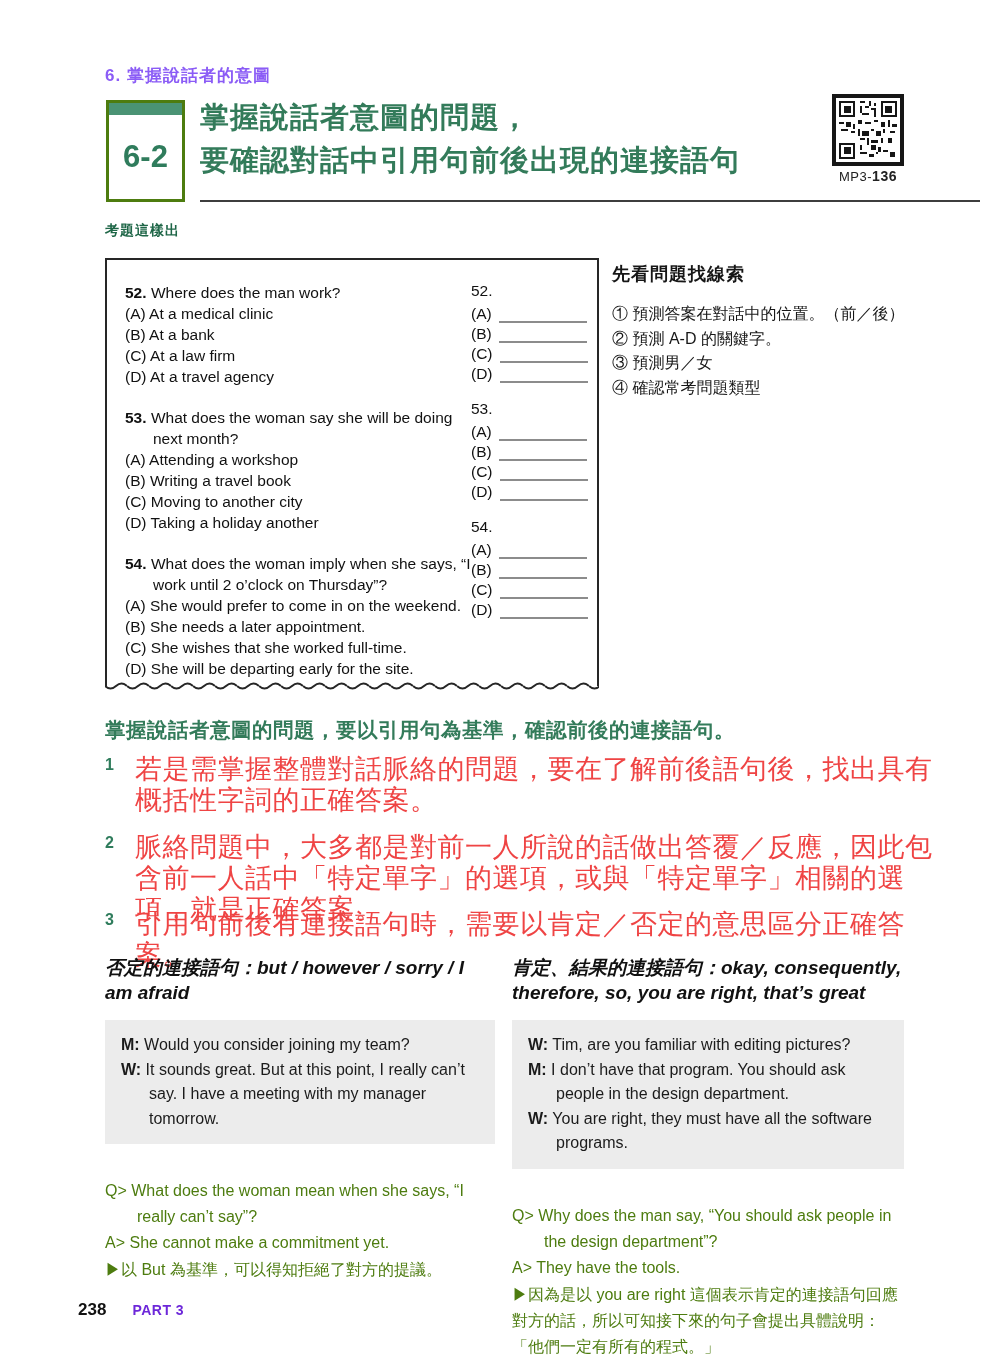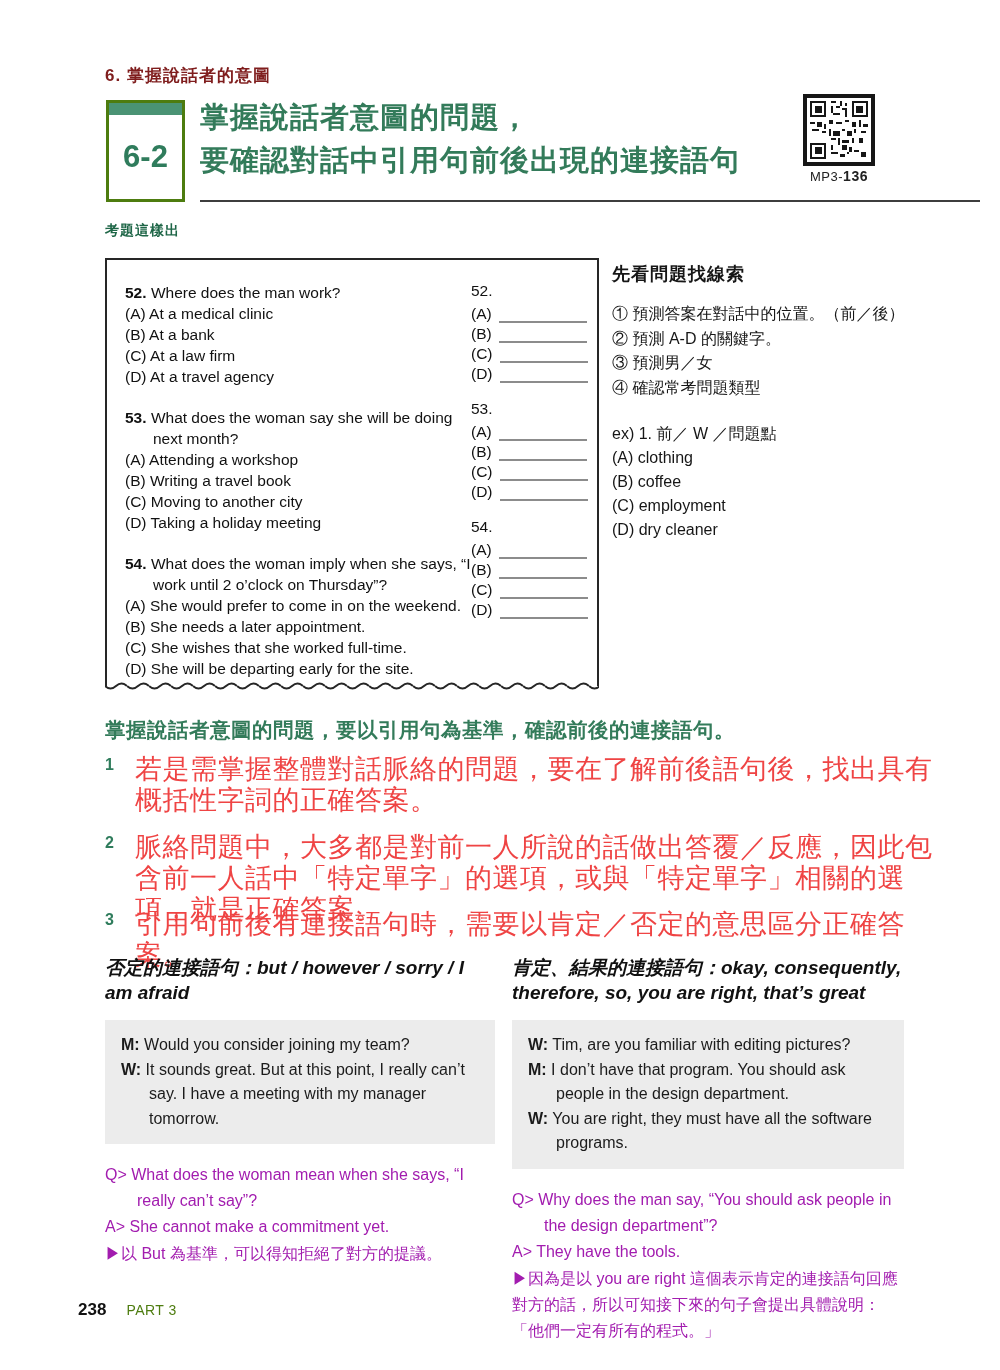--- a/index.html
+++ b/index.html
@@ -9,21 +9,21 @@
     font-family: "Liberation Sans", sans-serif;
     color: #1c1c1c;
     position: relative;
     overflow: hidden;
   }
   .page { position: absolute; inset: 0; background: #fff; }
 
   
   .section-header {
     position: absolute; left: 105px; top: 64px;
-    font-size: 17px; font-weight: bold; color: #7f1d1d;
+    font-size: 17px; font-weight: bold; color: #8b5cf6;
     letter-spacing: 1px;
   }
   .unit-badge {
     position: absolute; left: 106px; top: 100px;
     width: 79px; height: 102px;
     border: 3px solid #4d7c0f; background: #fff;
   }
   .unit-badge .strip {
     height: 12px; background: #4a9374; width: 100%;
   }
@@ -34,21 +34,21 @@
   .page-title {
     position: absolute; left: 200px; top: 96px;
     font-size: 29px; font-weight: bold; color: #337b5a;
     line-height: 43px; letter-spacing: 1px;
   }
   .title-rule {
     position: absolute; left: 200px; top: 200px; width: 780px;
     border-top: 2px solid #3d3d3d;
   }
   
-  .qr-wrap { position: absolute; left: 802px; top: 94px; width: 74px; text-align: center; }
+  .qr-wrap { position: absolute; left: 831px; top: 94px; width: 74px; text-align: center; }
   .qr-box {
     width: 72px; height: 72px; border: 4px solid #161616;
     background: #fff; padding: 3px; display: inline-block;
   }
   .qr-label { font-size: 13px; color: #222; margin-top: 2px; letter-spacing: 0.5px; }
   .qr-label b { font-size: 14px; }
 
   
   .exam-heading {
     position: absolute; left: 105px; top: 222px;
@@ -100,28 +100,28 @@
   .col { position: absolute; top: 955px; }
   .col-left  { left: 105px; width: 390px; }
   .col-right { left: 512px; width: 392px; }
   .col-heading { font-size: 19px; font-weight: bold; color: #111; line-height: 25px; font-style: italic; }
   .dialogue-box {
     margin-top: 15px; background: #ececec;
     padding: 13px 6px 13px 16px;
     font-size: 16px; line-height: 24.5px; color: #1b1b1b;
   }
   .dlg-line { padding-left: 28px; text-indent: -28px; }
-  .qa { margin-top: 18px; font-size: 16px; line-height: 26px; color: #a21caf; }
+  .qa { margin-top: 34px; font-size: 16px; line-height: 26px; color: #4d7c0f; }
   .qa-q { padding-left: 32px; text-indent: -32px; }
   .qa-note { margin-top: 1px; }
 
   
   .footer { position: absolute; left: 78px; top: 1300px; display: flex; align-items: baseline; }
   .footer .pg { font-size: 17px; font-weight: bold; color: #111; }
-  .footer .pt { font-size: 14px; font-weight: normal; color: #4d7c0f; margin-left: 20px; letter-spacing: 0.5px; }
+  .footer .pt { font-size: 14px; font-weight: bold; color: #6d28d9; margin-left: 26px; letter-spacing: 0.5px; }
 </style>
 </head>
 <body>
 
 <div class="page">
 
   <div class="section-header">6. 掌握說話者的意圖</div>
 
   <div class="unit-badge">
     <div class="strip"></div>
@@ -206,21 +206,21 @@
         <div class="q-opt">(B) At a bank</div>
         <div class="q-opt">(C) At a law firm</div>
         <div class="q-opt">(D) At a travel agency</div>
       </div>
 
       <div class="q-block">
         <div class="q-text"><b>53.</b> <span>What does the woman say she will be doing next month?</span></div>
         <div class="q-opt">(A) Attending a workshop</div>
         <div class="q-opt">(B) Writing a travel book</div>
         <div class="q-opt">(C) Moving to another city</div>
-        <div class="q-opt">(D) Taking a holiday meeting</div>
+        <div class="q-opt">(D) Taking a holiday another</div>
       </div>
 
       <div class="q-block">
         <div class="q-text"><b>54.</b> <span>What does the woman imply when she says, “I work until 2 o’clock on Thursday”?</span></div>
         <div class="q-opt">(A) She would prefer to come in on the weekend.</div>
         <div class="q-opt">(B) She needs a later appointment.</div>
         <div class="q-opt">(C) She wishes that she worked full-time.</div>
         <div class="q-opt">(D) She will be departing early for the site.</div>
       </div>
 
@@ -295,27 +295,20 @@
       <rect width="494" height="9" fill="url(#wv)"></rect>
     </svg>
   </div>
 
   <div class="clues">
     <div class="clues-heading">先看問題找線索</div>
     <div class="clue-step">① 預測答案在對話中的位置。（前／後）</div>
     <div class="clue-step">② 預測 A-D 的關鍵字。</div>
     <div class="clue-step">③ 預測男／女</div>
     <div class="clue-step">④ 確認常考問題類型</div>
-    <div class="clue-example">
-      <div class="clue-ex-label">ex) 1. 前／ W ／問題點</div>
-      <div class="clue-ex-opt">(A) clothing</div>
-      <div class="clue-ex-opt">(B) coffee</div>
-      <div class="clue-ex-opt">(C) employment</div>
-      <div class="clue-ex-opt">(D) dry cleaner</div>
-    </div>
   </div>
 
   <div class="strategy-heading">掌握說話者意圖的問題，要以引用句為基準，確認前後的連接語句。</div>
 
   <div class="point point-1">
     <div class="pnum">1</div>
     <div class="ptext">若是需掌握整體對話脈絡的問題，要在了解前後語句後，找出具有概括性字詞的正確答案。</div>
   </div>
   <div class="point point-2">
     <div class="pnum">2</div>

